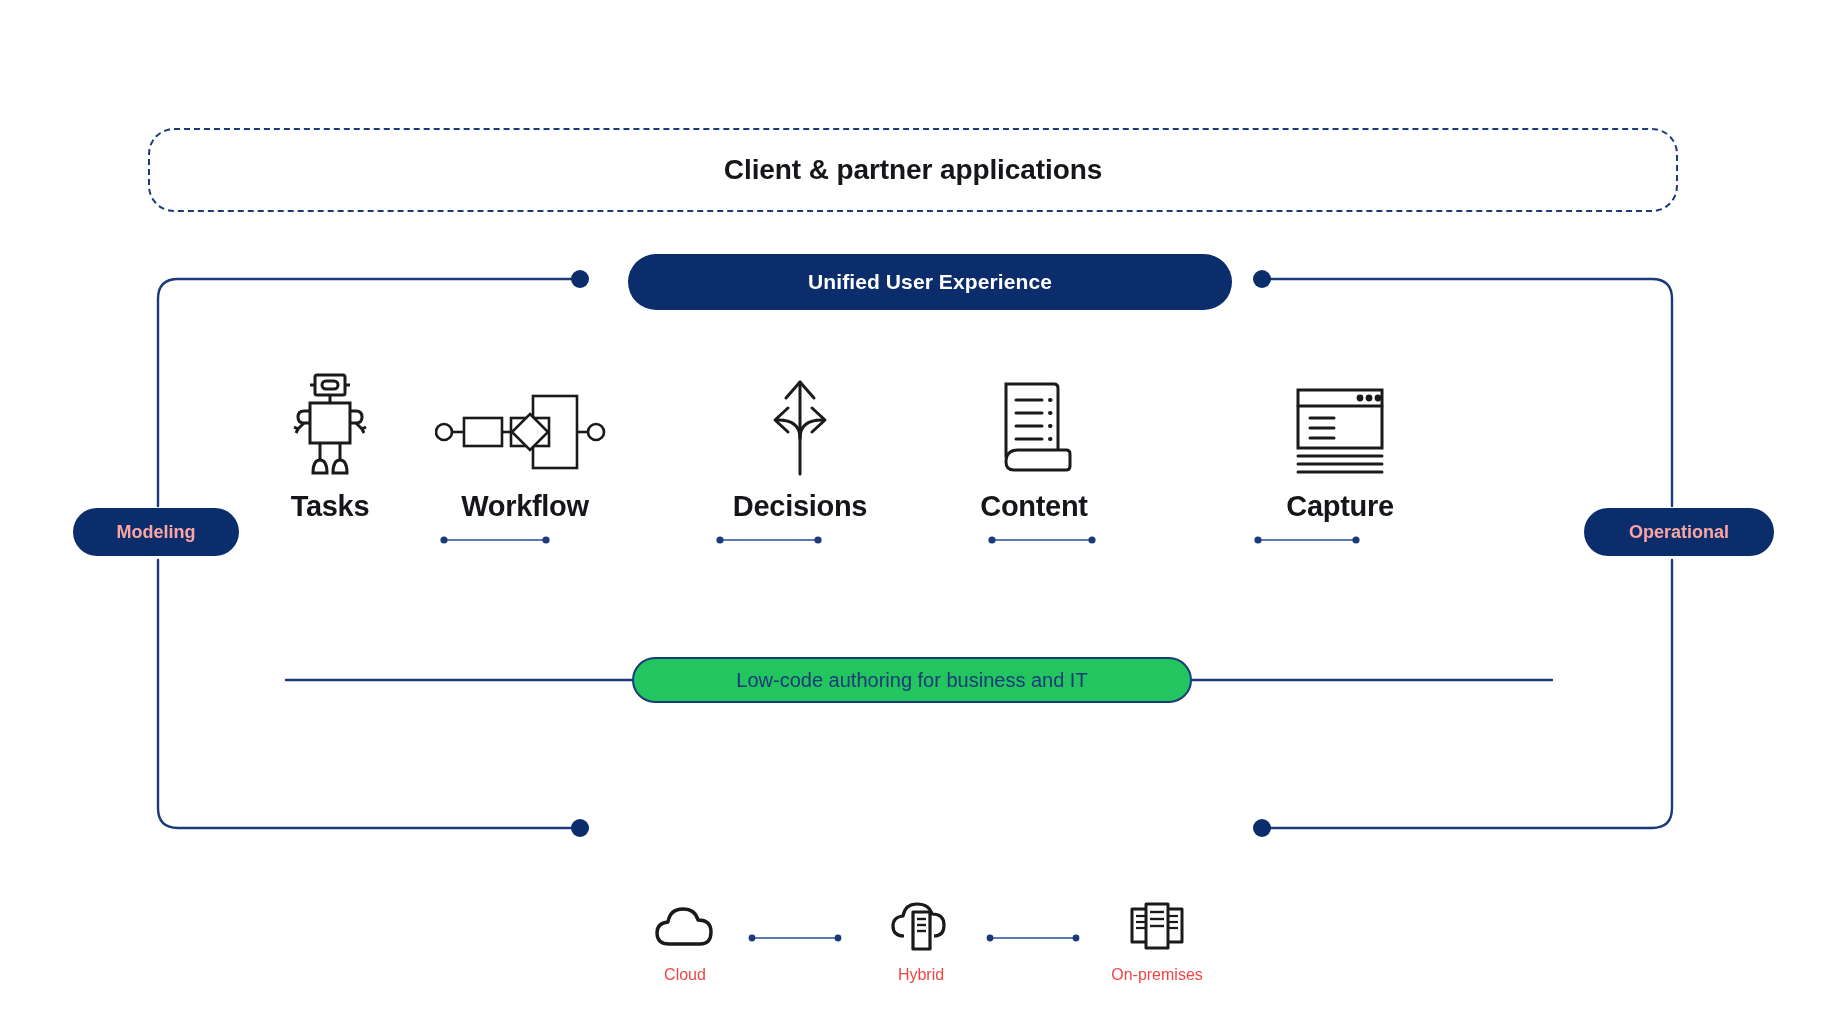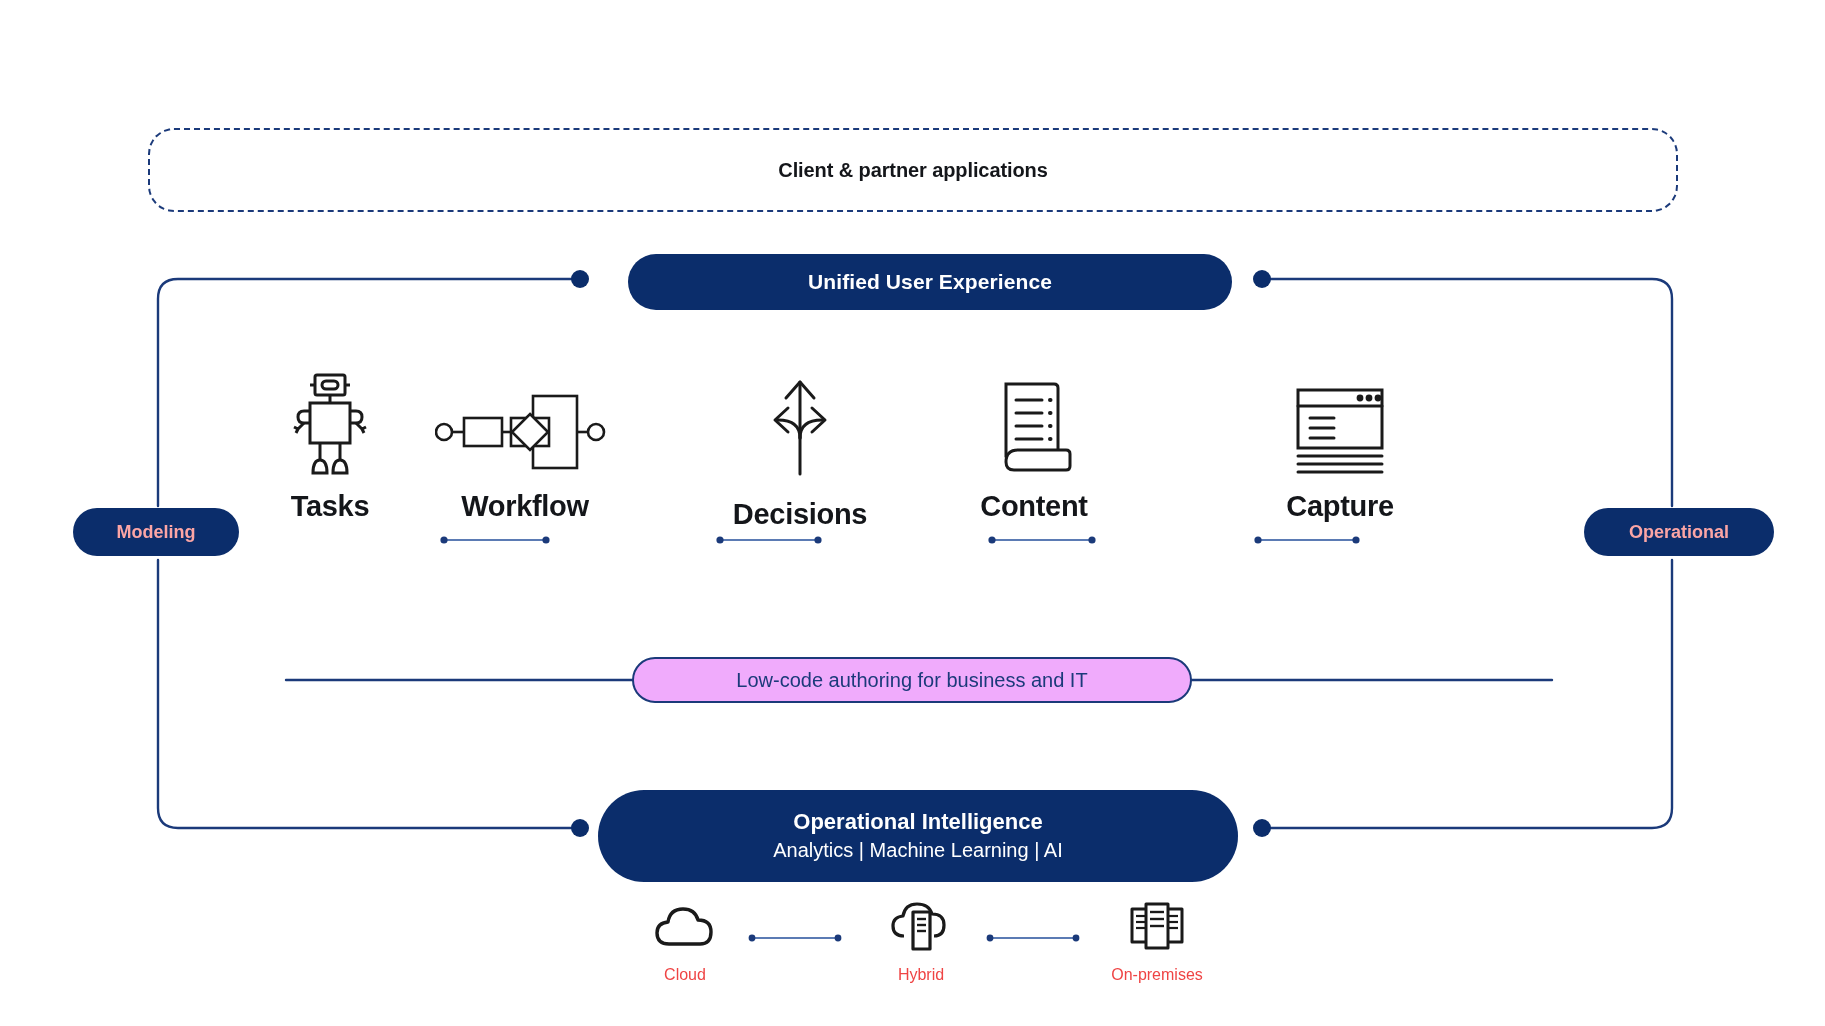--- a/index.html
+++ b/index.html
@@ -36,21 +36,21 @@
     width: 1530px;
     height: 84px;
     border: 2.5px dashed #1b3a7a;
     border-radius: 26px;
     box-sizing: border-box;
     display: flex;
     align-items: center;
     justify-content: center;
   }
   .dashed-band .band-label {
-    font-size: 20px;
+    font-size: 28px;
     font-weight: bold;
     color: #14161a;
     letter-spacing: -0.1px;
   }
   
   .navy-bar {
     position: absolute;
     background: #0b2d6b;
     border-radius: 999px;
     display: flex;
@@ -113,21 +113,21 @@
   }
   
   #lowcode-pill {
     position: absolute;
     left: 632px;
     top: 657px;
     width: 560px;
     height: 46px;
     border: 2px solid #1b3a7a;
     border-radius: 999px;
-    background: #f0abfc;
+    background: #22c55e;
     display: flex;
     align-items: center;
     justify-content: center;
     box-sizing: border-box;
   }
   #lowcode-pill .pill-label {
     font-size: 20px;
     color: #1b3a7a;
   }
   
@@ -288,21 +288,21 @@
           <rect x="98" y="8" width="44" height="72"></rect>
           <rect x="76" y="30" width="38" height="28" fill="#ffffff"></rect>
           <path d="M 95 26 L 113 44 L 95 62 L 77 44 Z" fill="#ffffff"></path>
           <line x1="142" y1="44" x2="152" y2="44"></line>
           <circle cx="161" cy="44" r="8"></circle>
         </svg>
       </div>
       <div class="cap-label">Workflow</div>
     </div>
 
-    <div class="cap-col" style="left:470px;gap:8px;">
+    <div class="cap-col" style="left:470px;">
       <div class="cap-icon">
         <svg width="76" height="100" viewBox="0 0 76 100" xmlns="http://www.w3.org/2000/svg" fill="none" stroke="#1a1a1a" stroke-width="3" stroke-linecap="round" stroke-linejoin="round">
           <line x1="38" y1="6" x2="38" y2="98"></line>
           <polyline points="24,22 38,6 52,22"></polyline>
           <path d="M 38 62 Q 38 44 16 44"></path>
           <path d="M 38 62 Q 38 44 60 44"></path>
           <polyline points="26,32 13,44 26,56"></polyline>
           <polyline points="50,32 63,44 50,56"></polyline>
         </svg>
       </div>
@@ -344,24 +344,20 @@
         </svg>
       </div>
       <div class="cap-label">Capture</div>
     </div>
   </div>
 
   <div id="lowcode-pill">
     <span class="pill-label">Low-code authoring for business and IT</span>
   </div>
 
-  <div class="navy-bar" id="oi-bar">
-    <span class="bar-title">Operational Intelligence</span>
-    <span class="bar-sub">Analytics  |  Machine Learning  |  AI</span>
-  </div>
 
   <div id="deployment">
 
     <div class="dep-col" style="left:0px;">
       <div class="dep-icon">
         <svg width="62" height="44" viewBox="0 0 62 44" xmlns="http://www.w3.org/2000/svg" fill="none" stroke="#1a1a1a" stroke-width="3.4" stroke-linejoin="round">
           <path d="M 15 40 Q 3 40 3 29 Q 3 19 14 18 Q 16 5 29 5 Q 41 5 44 16 Q 57 16 57 28 Q 57 40 46 40 Z"></path>
         </svg>
       </div>
       <div class="dep-label">Cloud</div>

